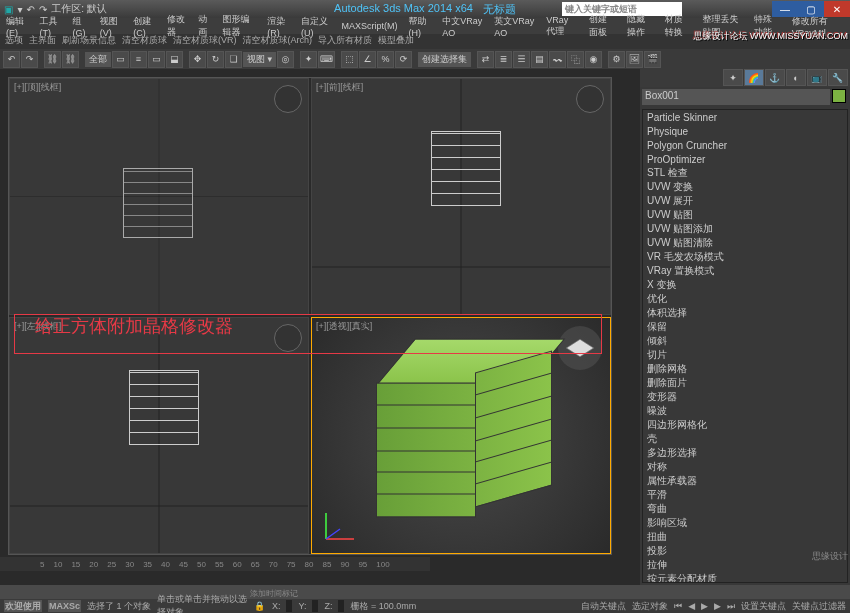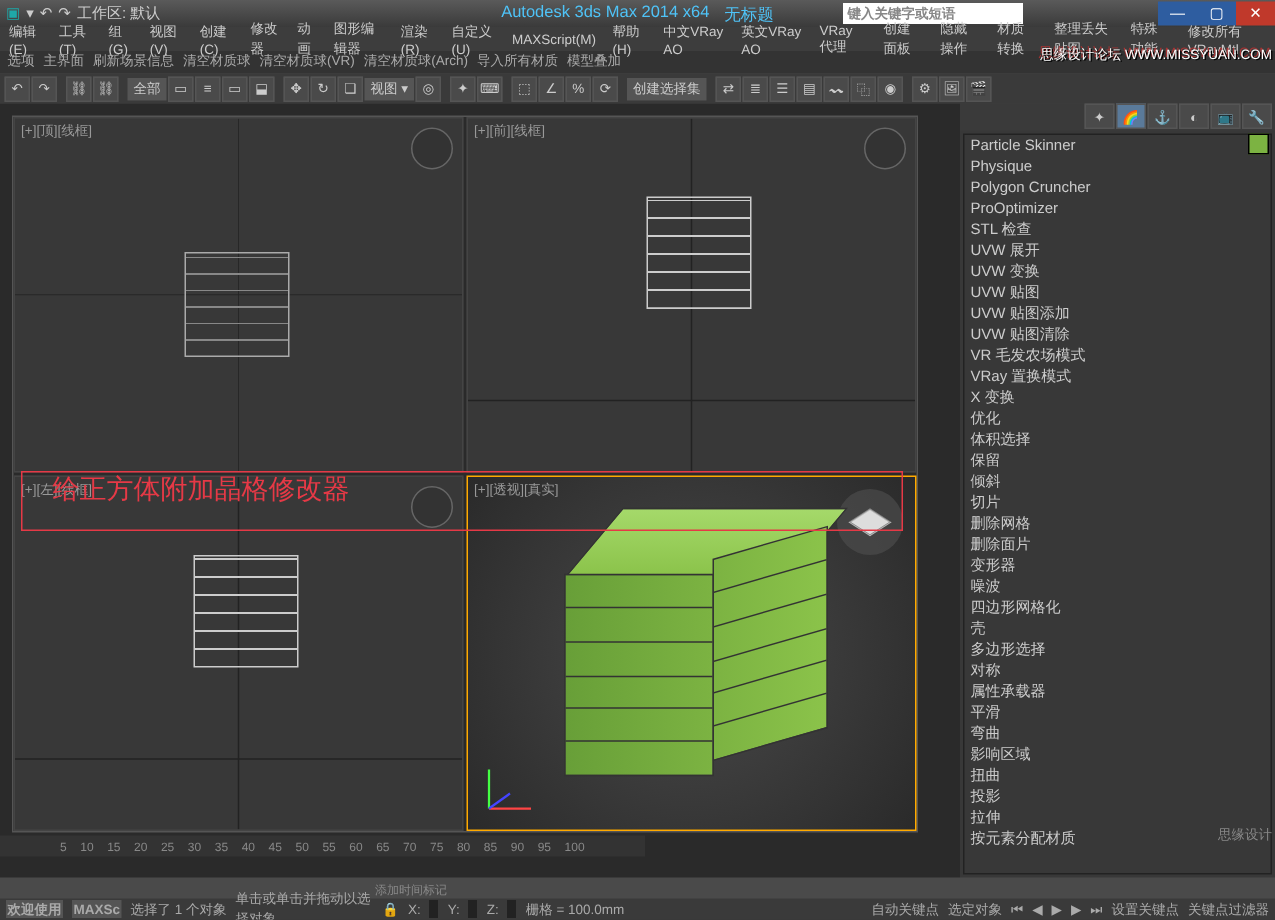--- a/index.html
+++ b/index.html
@@ -260,29 +260,30 @@
 
 <div class="cmd-panel">
   <div class="cp-tabs">
     <div class="cp-tab">✦</div>
     <div class="cp-tab active">🌈</div>
     <div class="cp-tab">⚓</div>
     <div class="cp-tab">◐</div>
     <div class="cp-tab">📺</div>
     <div class="cp-tab">🔧</div>
   </div>
+  <div class="cp-objname">Box001</div>
   <div class="cp-color"></div>
   <div class="cp-list">
       <div class="cp-item">Particle Skinner</div>
       <div class="cp-item">Physique</div>
       <div class="cp-item">Polygon Cruncher</div>
       <div class="cp-item">ProOptimizer</div>
       <div class="cp-item">STL 检查</div>
+      <div class="cp-item">UVW 变换</div>
       <div class="cp-item">UVW 展开</div>
-      <div class="cp-item">UVW 变换</div>
       <div class="cp-item">UVW 贴图</div>
       <div class="cp-item">UVW 贴图添加</div>
       <div class="cp-item">UVW 贴图清除</div>
       <div class="cp-item">VR 毛发农场模式</div>
       <div class="cp-item">VRay 置换模式</div>
       <div class="cp-item">X 变换</div>
       <div class="cp-item">优化</div>
       <div class="cp-item">体积选择</div>
       <div class="cp-item">保留</div>
       <div class="cp-item">倾斜</div>

